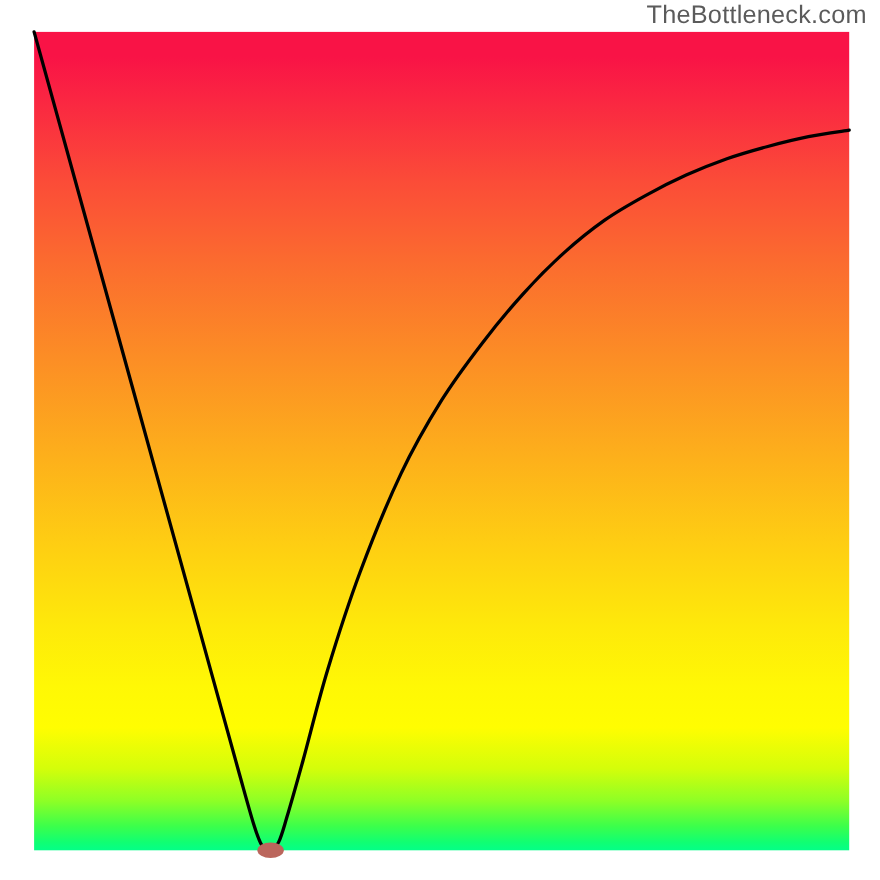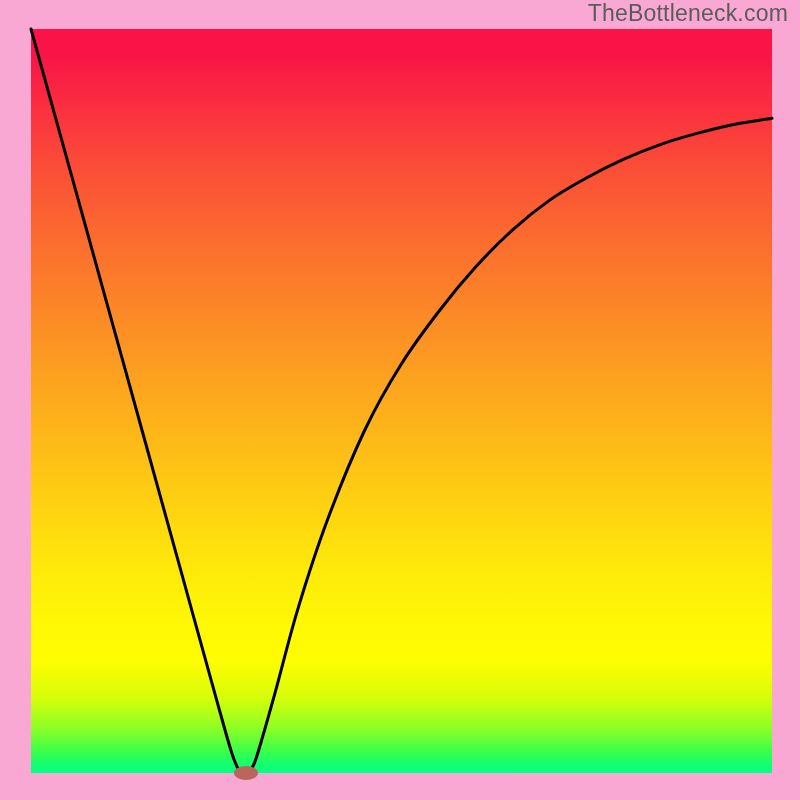--- a/index.html
+++ b/index.html
@@ -10,21 +10,21 @@
     background: #000000;
     overflow: hidden;
     font-family: Arial, Helvetica, sans-serif;
   }
   .frame {
     position: absolute;
     left: 0;
     top: 0;
     width: 800px;
     height: 800px;
-    background: #f9a8d4;
+    background: #ffffff;
   }
   .plot-area {
     position: absolute;
     background: linear-gradient(
       to bottom,
       #f91346 0%,
       #f91346 3%,
       #fa2542 8%,
       #fb4b38 18%,
       #fb6b2f 28%,

